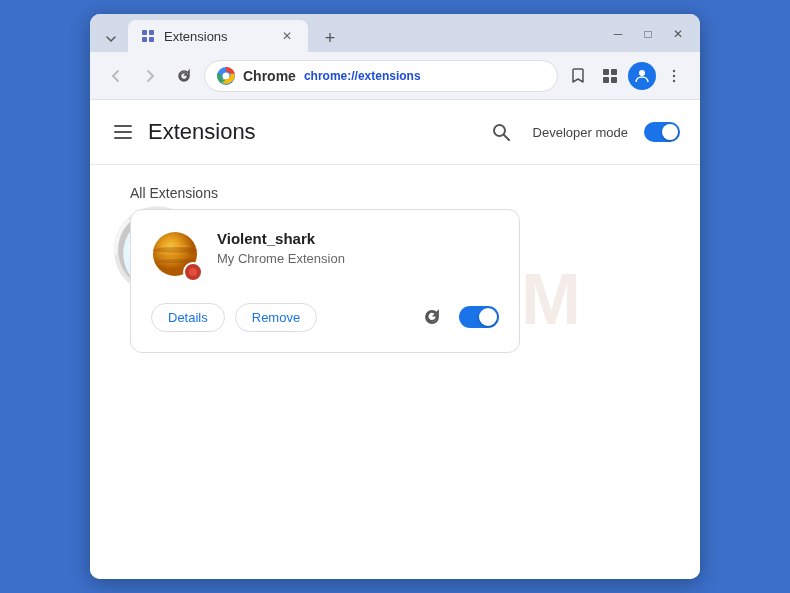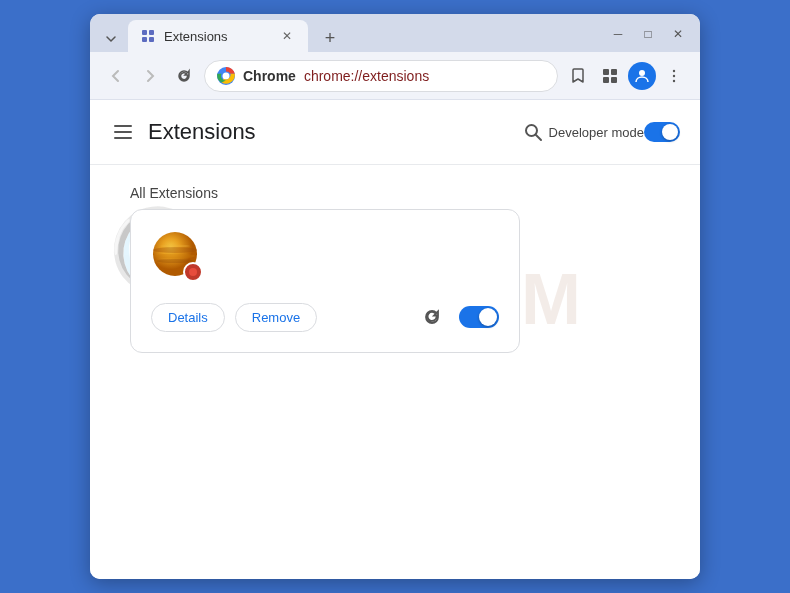--- a/index.html
+++ b/index.html
@@ -161,23 +161,24 @@
       display: flex;
       align-items: center;
       justify-content: center;
     }
     .chrome-label {
       font-size: 14px;
       font-weight: 600;
       color: #333;
     }
     .url-text {
-      font-size: 14px;
-      color: #7f1d1d;
+      font-size: 12px;
+      color: #1d4ed8;
       flex: 1;
+      font-weight: bold;
     }
     .address-bar-actions {
       display: flex;
       align-items: center;
       gap: 4px;
     }
     .addr-icon-btn {
       width: 28px;
       height: 28px;
       border-radius: 50%;
@@ -240,21 +241,21 @@
       border-radius: 1px;
     }
     .ext-title {
       font-size: 22px;
       font-weight: 500;
       color: #202124;
     }
     .ext-header-right {
       display: flex;
       align-items: center;
-      gap: 0;
+      gap: 16px;
     }
     .search-icon-btn {
       background: transparent;
       border: none;
       cursor: pointer;
       font-size: 18px;
       color: #555;
       padding: 4px;
       border-radius: 50%;
       display: flex;
@@ -572,20 +573,24 @@
                 <ellipse cx="24" cy="20" rx="22" ry="3" fill="rgba(160,80,10,0.4)"></ellipse>
                 <ellipse cx="24" cy="26" rx="20" ry="2.5" fill="rgba(200,120,10,0.35)"></ellipse>
                 <ellipse cx="24" cy="31" rx="18" ry="2" fill="rgba(140,70,5,0.3)"></ellipse>
                 <ellipse cx="24" cy="16" rx="15" ry="1.5" fill="rgba(240,180,60,0.3)"></ellipse>
               </svg>
             </div>
             <div class="ext-icon-badge">
               <div class="badge-inner"></div>
             </div>
           </div>
+          <div class="ext-text">
+            <h3>Violent_shark</h3>
+            <p>My Chrome Extension</p>
+          </div>
         </div>
         <div class="ext-actions">
           <div class="ext-buttons">
             <button class="ext-btn">Details</button>
             <button class="ext-btn">Remove</button>
           </div>
           <div class="ext-action-right">
             <button class="reload-btn">
               <svg width="20" height="20" viewBox="0 0 20 20">
                   <path d="M16 10A6 6 0 1 1 10 4c1.8 0 3.4.8 4.5 2L16 4.5v4h-4l1.7-1.7A4.5 4.5 0 1 0 14.5 10" stroke="#555" stroke-width="1.8" fill="none" stroke-linecap="round"></path>

